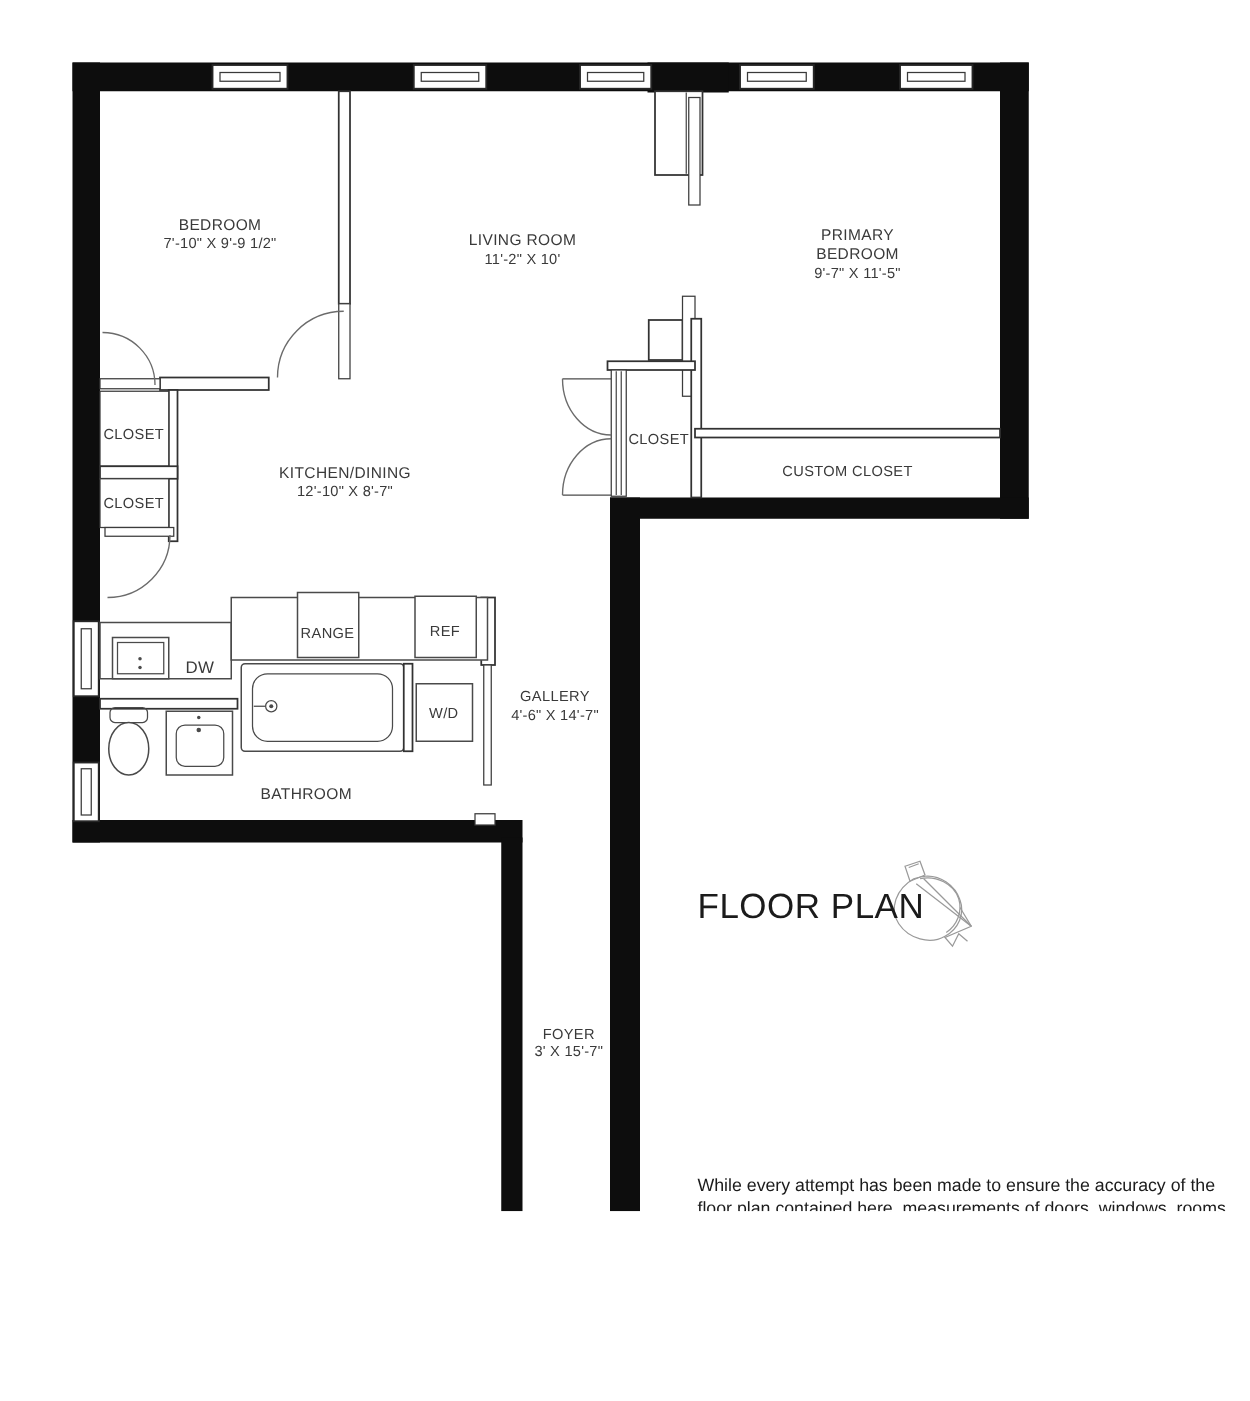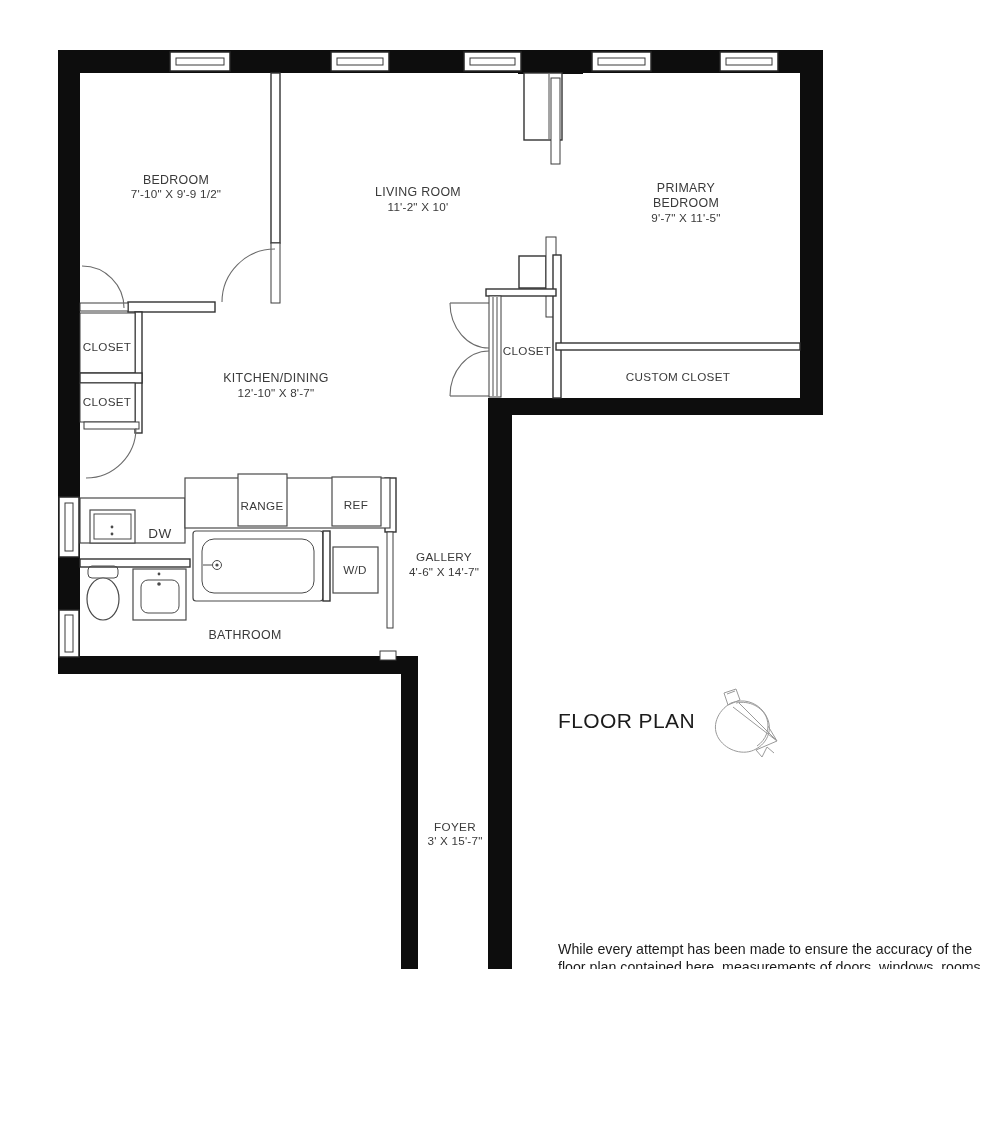--- a/index.html
+++ b/index.html
@@ -24,21 +24,21 @@
 
   text { font-family:"Liberation Sans", sans-serif; fill:#3a3a3a; }
   .lbl      { font-size:12.4px; text-anchor:middle; letter-spacing:0.3px; }
   .lbl-sm   { font-size:11.7px; text-anchor:middle; letter-spacing:0.3px; }
   .lbl-dims { font-size:11.7px; text-anchor:middle; letter-spacing:0.2px; }
   .lbl-dw   { font-size:13.5px; text-anchor:middle; letter-spacing:0.4px; }
 
   
   .title {
     position:absolute; left:558px; top:709px;
-    font-size:21px; color:#1b1b1b; letter-spacing:0.4px;
+    font-size:28px; color:#1b1b1b; letter-spacing:0.4px;
   }
   .address {
     position:absolute; left:558px; top:772px;
     font-size:17.5px; line-height:21.6px; color:#1b1b1b; letter-spacing:0.2px;
   }
   .disclaimer {
     position:absolute; left:558px; top:929px; width:432px;
     font-size:14.2px; line-height:17.6px; color:#1b1b1b;margin-top:12px;
   }
 </style>

